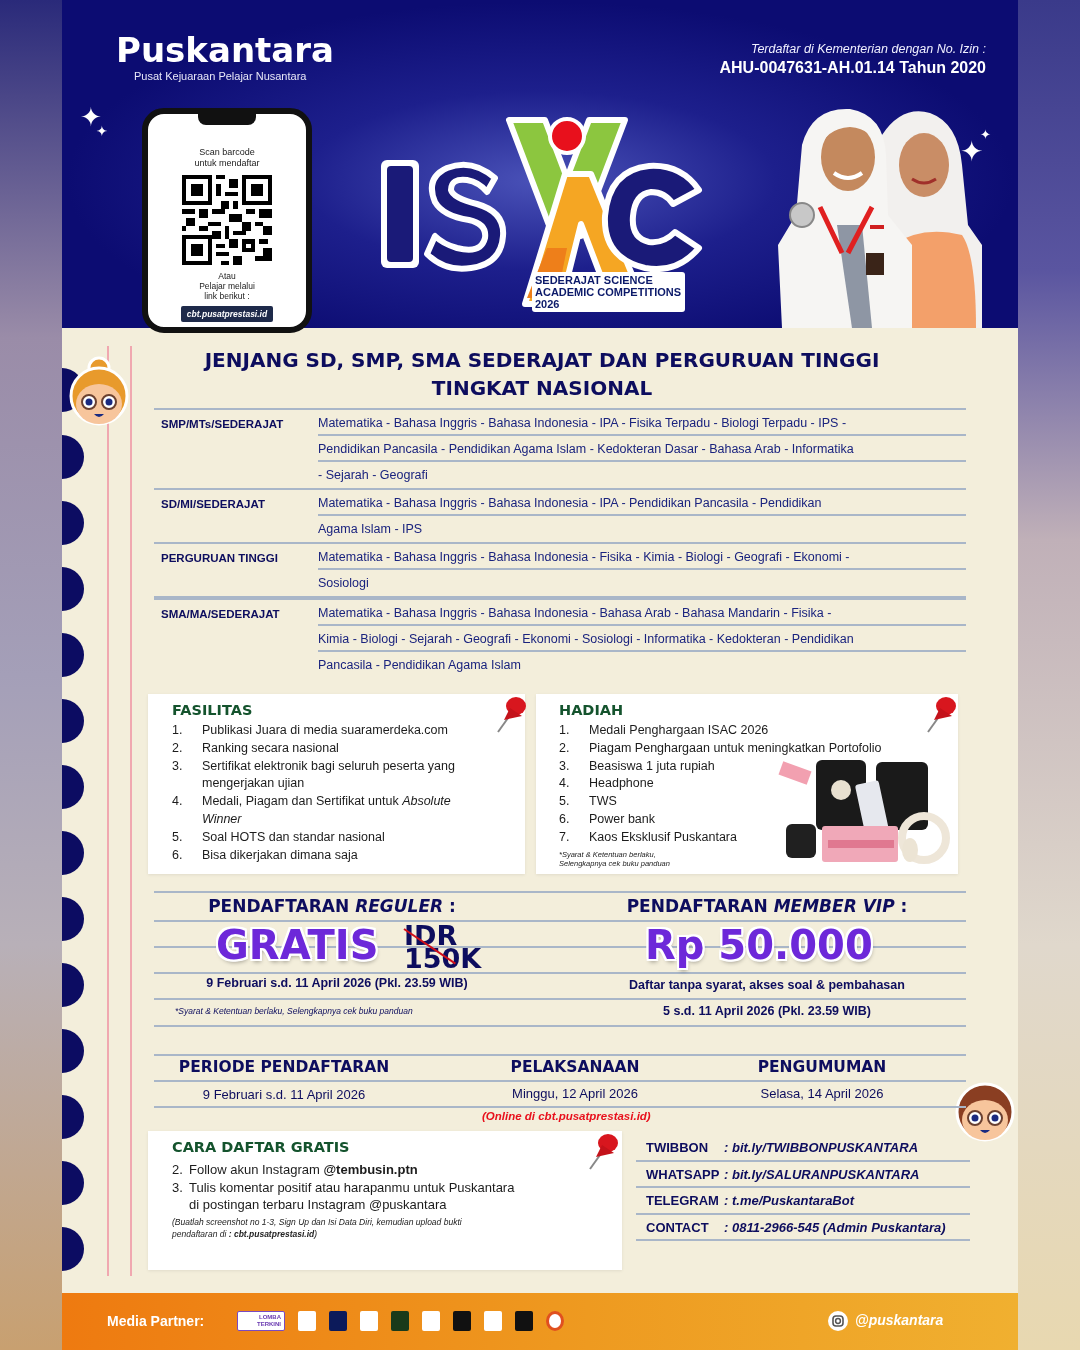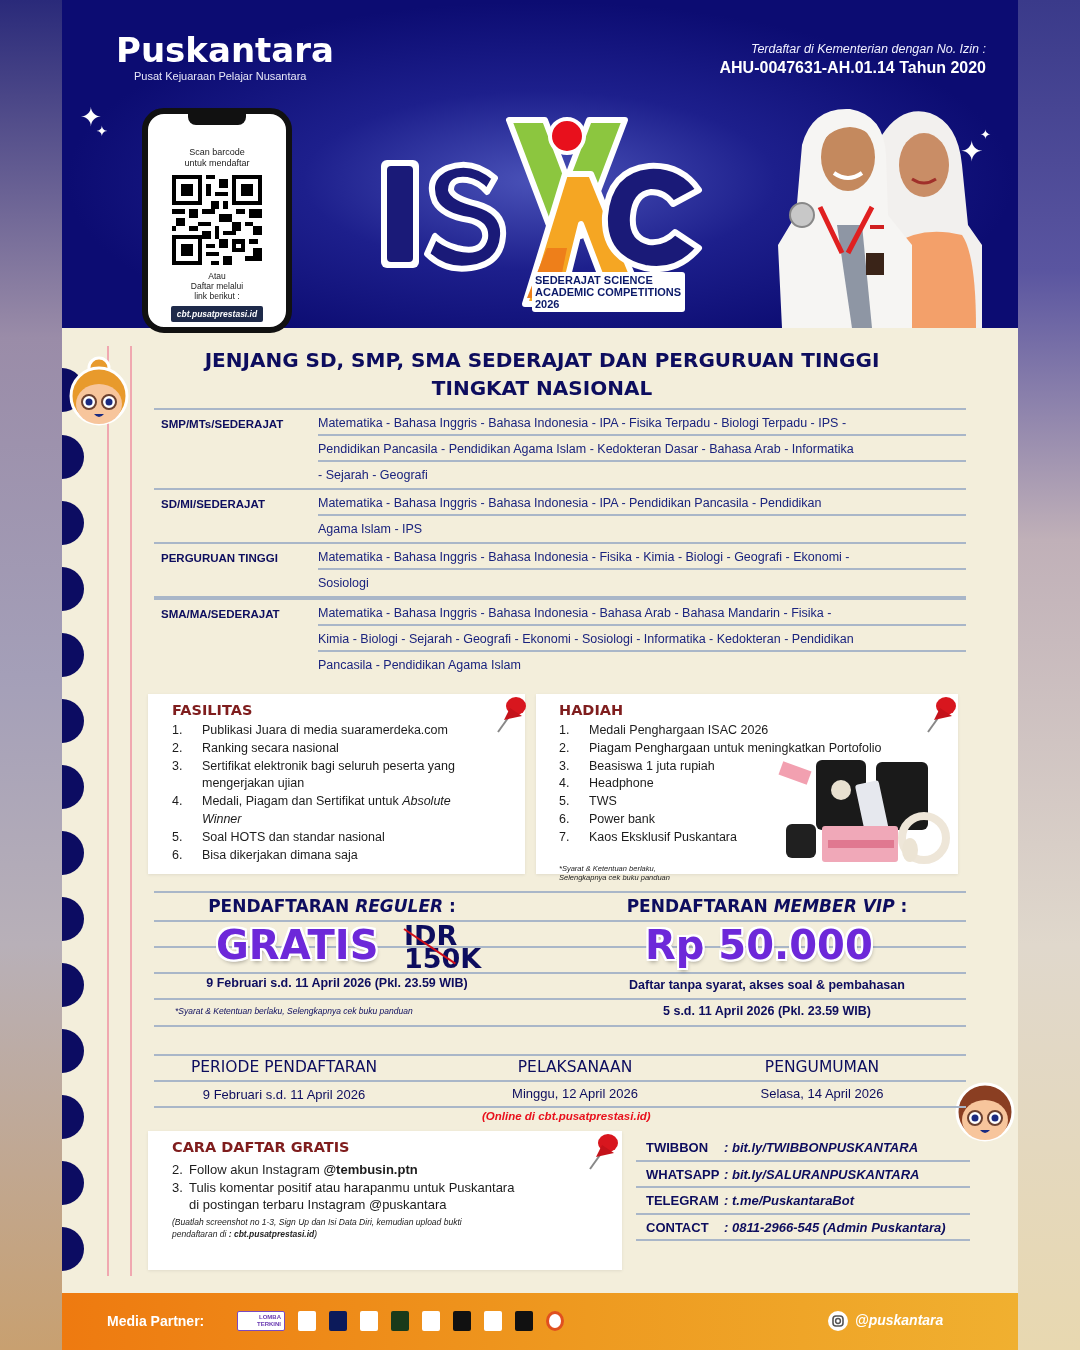--- a/index.html
+++ b/index.html
@@ -39,21 +39,21 @@
   .reg-1 {
     position: absolute; right: 32px; top: 42px; font-size: 12.5px; font-style: italic; color: #f0f0ff;
     font-family: "Liberation Sans", sans-serif;
   }
   .reg-2 {
     position: absolute; right: 32px; top: 59px; font-size: 16px; font-weight: bold; color: #fff;
     font-family: "Liberation Sans", sans-serif;
   }
   .sparkle { position: absolute; color: #fff; line-height: 1; }
   .phone {
-    position: absolute; left: 80px; top: 108px; width: 150px; height: 225px;
+    position: absolute; left: 80px; top: 108px; width: 170px; height: 225px;
     border: 6px solid #111; border-radius: 22px; background: #fff;
     text-align: center; overflow: hidden;
   }
   .phone .notch { width: 58px; height: 11px; background: #111; border-radius: 0 0 8px 8px; margin: 0 auto; }
   .phone .scan { font-size: 9px; color: #222; margin-top: 22px; line-height: 11px; font-family: "Liberation Sans", sans-serif; }
   .qr { width: 90px; height: 90px; margin: 6px auto 0; position: relative; }
   .phone .atau { font-size: 8.5px; color: #222; margin-top: 6px; line-height: 10px; font-family: "Liberation Sans", sans-serif; }
   .phone .link {
     display: inline-block; margin-top: 5px; background: #1e2a4a; color: #fff; font-size: 8.5px;
     font-style: italic; font-weight: bold; padding: 3px 6px; border-radius: 2px;
@@ -84,40 +84,40 @@
   
   .subjects { position: absolute; left: 92px; top: 408px; width: 812px; }
   .subj-row { display: flex; border-top: 2px solid #a9b6c8; }
   .subj-label { width: 164px; padding-left: 7px; font-size: 11.5px; font-weight: bold; color: #0d0d5e; padding-top: 8px; font-family: "Liberation Sans", sans-serif;}
   .subj-lines { flex: 1; }
   .subj-line { height: 26px; line-height: 26px; font-size: 12.5px; color: #1a237e; font-family: "Liberation Sans", sans-serif; border-bottom: 2px solid #a9b6c8; white-space: nowrap; }
   .subj-line:last-child { border-bottom: none; }
 
   
   .card { position: absolute; background: #fff; box-shadow: 0 1px 3px rgba(0,0,0,0.08); }
-  .card h3 { font-family: "DejaVu Sans", sans-serif; font-size: 14.5px; color: #7f1d1d; font-weight: bold; }
+  .card h3 { font-family: "DejaVu Sans", sans-serif; font-size: 14.5px; color: #14532d; font-weight: bold; }
   .card ol { list-style: none; }
   .card li { display: flex; font-size: 12.5px; color: #1c1c1c; line-height: 17.8px; font-family: "Liberation Sans", sans-serif; }
   .card li .n { width: 30px; flex: none; }
   .pin { position: absolute; }
 
   .rule { position: absolute; height: 2px; background: #a9b6c8; }
 
   .reg-head { position: absolute; font-family: "DejaVu Sans", sans-serif; font-weight: bold; font-size: 17px; color: #0d0d5e; text-align: center; }
   .reg-head i { font-style: italic; }
   .big-red {
     position: absolute; font-family: "DejaVu Sans", sans-serif; font-weight: bold; color: #6d28d9;
     text-shadow: -2px -2px 0 #fff, 2px -2px 0 #fff, -2px 2px 0 #fff, 2px 2px 0 #fff, 0 2px 0 #fff, 2px 0 0 #fff, -2px 0 0 #fff, 0 -2px 0 #fff, 1px 3px 4px rgba(0,0,0,0.35);
   }
   .strike { position: absolute; font-family: "DejaVu Sans", sans-serif; font-weight: bold; color: #0d0d5e; font-size: 27px; line-height: 23px; }
   .strike-line { position: absolute; height: 2px; background: #d0101a; transform-origin: left center; }
   .navy-bold { position: absolute; font-family: "Liberation Sans", sans-serif; font-weight: bold; color: #0d0d5e; text-align: center; }
   .note-it { position: absolute; font-family: "Liberation Sans", sans-serif; font-style: italic; color: #0d0d5e; }
 
-  .info-head { position: absolute; font-family: "DejaVu Sans", sans-serif; font-weight: normal; color: #0d0d5e; font-size: 15.5px; text-align: center; }
+  .info-head { position: absolute; font-family: "DejaVu Sans", sans-serif; font-weight: bold; color: #0d0d5e; font-size: 15.5px; text-align: center; }
   .info-val { position: absolute; font-family: "Liberation Sans", sans-serif; color: #0d0d5e; font-size: 13px; text-align: center; font-weight: bold; }
   .online { position: absolute; font-family: "Liberation Sans", sans-serif; font-style: italic; font-weight: bold; color: #e8101c; font-size: 11.5px; }
 
   .links { position: absolute; left: 574px; top: 1135px; width: 334px; }
   .link-row { display: flex; height: 26.5px; line-height: 26px; border-bottom: 2px solid #a9b6c8; font-family: "Liberation Sans", sans-serif; font-size: 13px; }
   .link-row .k { width: 88px; font-weight: bold; color: #0d0d5e; padding-left: 10px; }
   .link-row .v { font-style: italic; color: #0d0d5e; font-weight: bold; white-space: nowrap; }
 
   .footer {
     position: absolute; left: 0; top: 1293px; width: 956px; height: 57px;
@@ -196,21 +196,21 @@
             <rect x="8" y="18" width="3" height="1"></rect>
               <rect x="12" y="19" width="2" height="2"></rect>
               <rect x="17" y="19" width="4" height="1"></rect>
               <rect x="19" y="17" width="2" height="2"></rect>
               <rect x="9" y="20" width="2" height="1"></rect>
           </g>
         </svg>
       </div>
       <div class="atau">
         <div>Atau</div>
-        <div>Daftar melalui</div>
+        <div>Pelajar melalui</div>
         <div>link berikut :</div>
       </div>
       <div class="link">cbt.pusatprestasi.id</div>
     </div>
 
     <div class="isac">
       <svg width="330" height="210" viewBox="0 0 330 210">
 
         <rect x="4" y="52" width="38" height="108" rx="6" fill="#fff"></rect>
         <rect x="10" y="58" width="26" height="96" rx="4" fill="#1a1a78"></rect>
@@ -406,21 +406,21 @@
         </li>
       <li>
           <span class="n">6.</span>
           <span>Power bank</span>
         </li>
       <li>
           <span class="n">7.</span>
           <span>Kaos Eksklusif Puskantara</span>
         </li>
     </ol>
-    <div style="font-size:7.5px;font-style:italic;color:#222;line-height:9px;margin-top:17px;font-family:'Liberation Sans',sans-serif;">
+    <div style="font-size:7.5px;font-style:italic;color:#222;line-height:9px;margin-top:3px;font-family:'Liberation Sans',sans-serif;">
       <div>*Syarat &amp; Ketentuan berlaku,</div>
       <div>Selengkapnya cek buku panduan</div>
     </div>
     <div style="position:absolute;left:240px;top:60px;">
       <svg width="180" height="118" viewBox="0 0 180 118">
         <rect x="40" y="6" width="50" height="70" rx="6" fill="#1a1a1a"></rect>
         <rect x="100" y="8" width="52" height="68" rx="6" fill="#1a1a1a"></rect>
         <circle cx="65" cy="36" r="10" fill="#e8e0d0"></circle>
         <rect x="84" y="28" width="24" height="52" rx="3" fill="#e6e8ee" transform="rotate(-12 96 54)"></rect>
         <rect x="4" y="12" width="30" height="14" fill="#f2a0b0" transform="rotate(20 19 19)"></rect>

